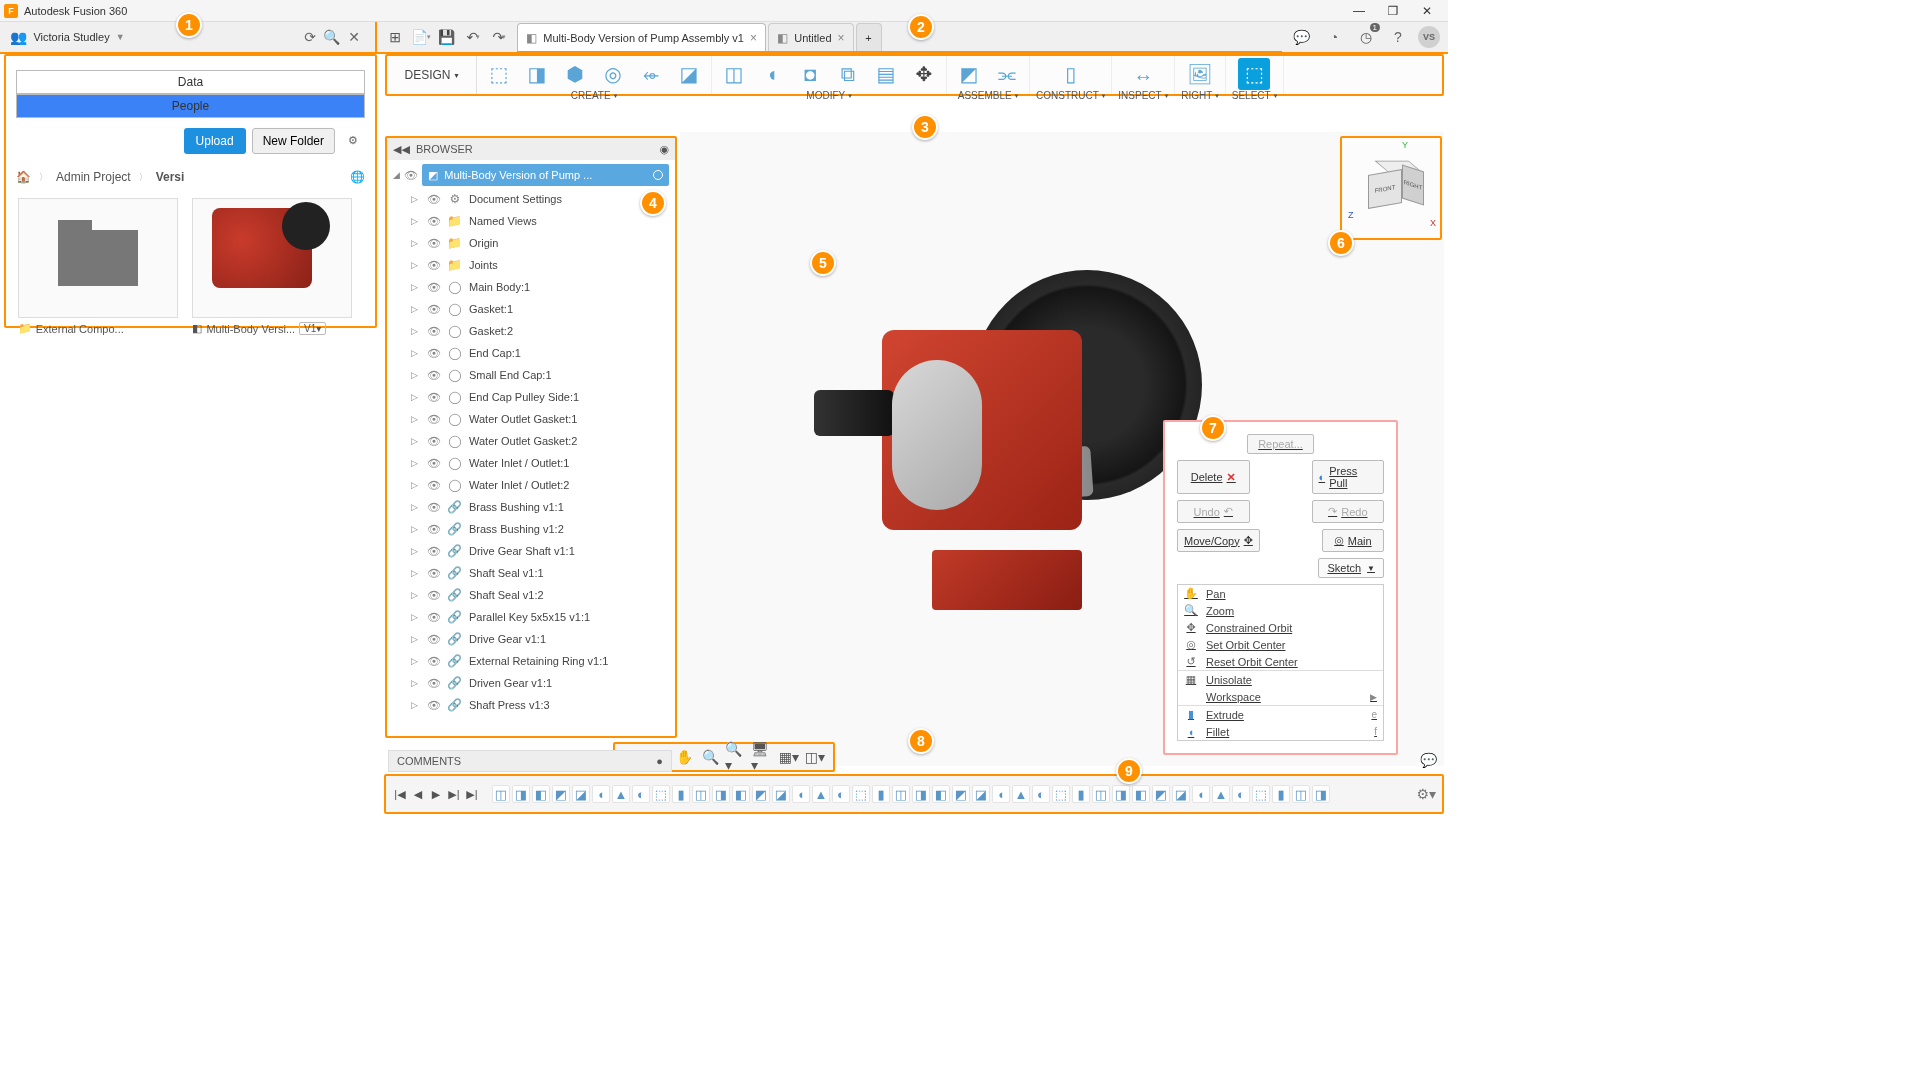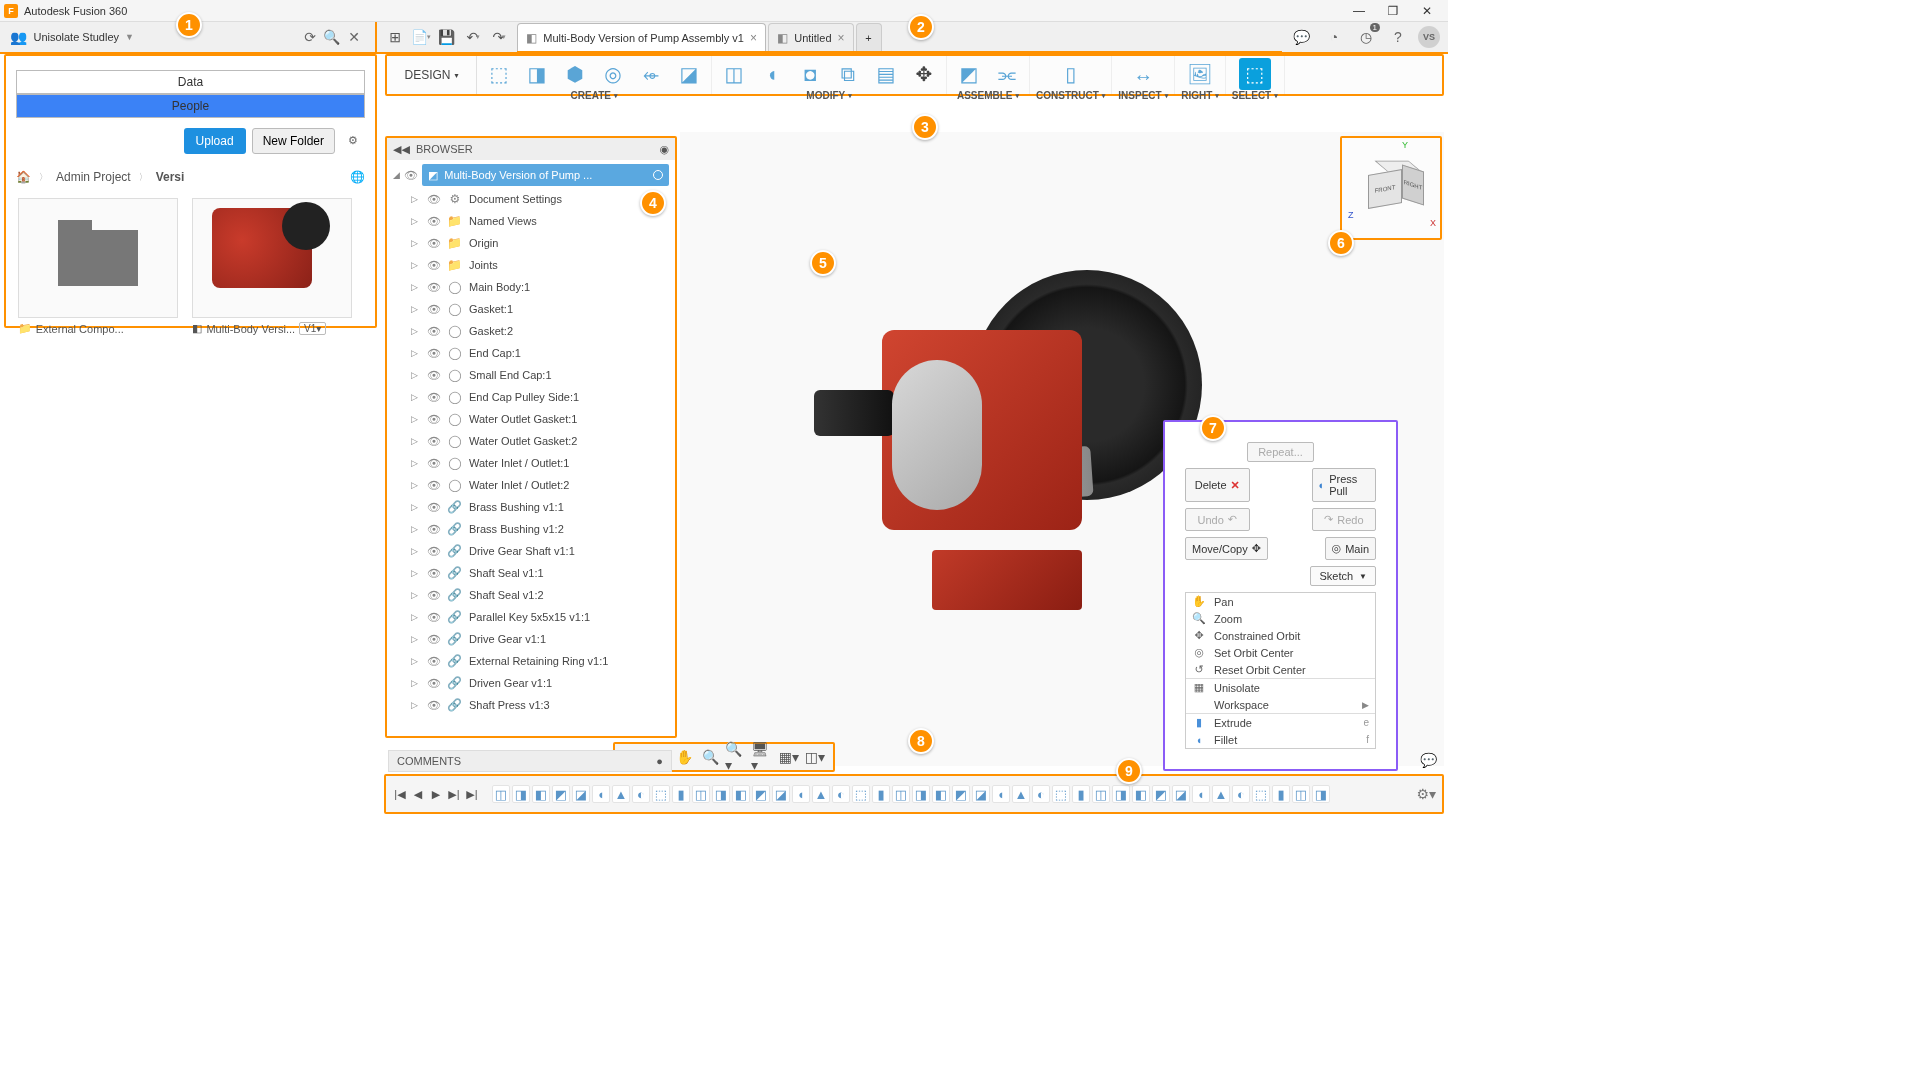--- a/index.html
+++ b/index.html
@@ -63,21 +63,21 @@
 .ribbon-area { position: absolute; top: 54px; left: 385px; right: 4px; }
 .ribbon-tabs { height: 20px; display: flex; gap: 24px; padding-left: 122px; font-size: 11px; color: #666; }
 .ribbon-tab { padding: 2px 4px; }
 .ribbon-tab.active { color: #0aa0dd; font-weight: bold; border-bottom: 2px solid #0aa0dd; }
 .ribbon { border: 2px solid #ff9100; border-radius: 2px; height: 42px; background: #fcfcfc; display: flex; align-items: stretch; }
 .design-btn { width: 90px; display: flex; align-items: center; justify-content: center; gap: 4px; font-size: 12px; color: #444; border-right: 1px solid #e0e0e0; }
 .ribbon-group { display: flex; flex-direction: column; align-items: center; padding: 2px 6px; border-right: 1px solid #eee; }
 .ribbon-icons { display: flex; gap: 6px; flex: 1; align-items: center; }
 .ricon { width: 32px; height: 32px; display: inline-flex; align-items: center; justify-content: center; font-size: 20px; color: #5aa5d6; border-radius: 3px; }
 .ricon.sel { background: #0aa0dd; color: #fff; }
-.ribbon-label { font-size: 10px; color: #555; padding-bottom: 2px; display: flex; align-items: center; gap: 3px; font-weight: bold; }
+.ribbon-label { font-size: 10px; color: #555; padding-bottom: 2px; display: flex; align-items: center; gap: 3px; }
 .ribbon-label .chev-sm { font-size: 7px; }
 
 
 .browser { position: absolute; top: 136px; left: 385px; width: 292px; height: 602px; border: 2px solid #ff9100; border-radius: 2px; background: #fff; }
 .browser-head { height: 22px; background: #eee; display: flex; align-items: center; padding: 0 6px; font-size: 11px; color: #555; gap: 6px; }
 .browser-head .spacer { flex: 1; }
 .browser-root { height: 22px; background: #5aa8e0; color: #fff; margin: 4px 6px 0 24px; display: flex; align-items: center; padding: 0 6px; gap: 6px; font-size: 11px; border-radius: 2px; }
 .browser-root .radio { width: 10px; height: 10px; border: 1px solid #fff; border-radius: 50%; margin-left: auto; }
 .tree { padding: 2px 6px; }
 .tree-row { display: flex; align-items: center; height: 22px; gap: 6px; padding-left: 18px; font-size: 11px; color: #444; }
@@ -102,21 +102,21 @@
 .viewcube { position: absolute; top: 136px; right: 6px; width: 102px; height: 104px; border: 2px solid #ff9100; border-radius: 2px; background: rgba(255,255,255,0.5); }
 .cube3d { position: absolute; left: 26px; top: 28px; width: 46px; height: 46px; }
 .cube-face-f { position: absolute; width: 34px; height: 34px; background: #e4e4e4; border: 1px solid #999; transform: skewY(-10deg); left: 0; top: 6px; font-size: 6px; display: flex; align-items: center; justify-content: center; color: #555; }
 .cube-face-r { position: absolute; width: 22px; height: 34px; background: #d0d0d0; border: 1px solid #999; transform: skewY(18deg); left: 34px; top: 2px; font-size: 6px; display: flex; align-items: center; justify-content: center; color: #555; }
 .cube-face-t { position: absolute; width: 34px; height: 14px; background: #eee; border: 1px solid #999; transform: skewX(50deg) scaleY(0.9); left: 14px; top: -6px; }
 .axis-y { position: absolute; top: 2px; left: 60px; color: #3b3; font-size: 9px; }
 .axis-x { position: absolute; bottom: 10px; right: 4px; color: #c33; font-size: 9px; }
 .axis-z { position: absolute; bottom: 18px; left: 6px; color: #35c; font-size: 9px; }
 
 
-.ctxmenu { position: absolute; top: 420px; right: 50px; width: 235px; border: 2px solid #8b5cf6; border-radius: 2px; background: #fff; padding: 20px; }
+.ctxmenu { position: absolute; top: 420px; right: 50px; width: 235px; border: 2px solid #fca5a5; border-radius: 2px; background: #fff; padding: 12px; text-decoration: underline; }
 .ctx-row { display: flex; gap: 6px; margin-bottom: 6px; }
 .ctx-btn { flex: 1; border: 1px solid #bbb; background: #f6f6f6; font-size: 11px; padding: 4px 6px; display: flex; align-items: center; justify-content: center; gap: 4px; border-radius: 2px; }
 .ctx-btn.dis { color: #aaa; }
 .ctx-btn .xred { color: #d33; font-weight: bold; }
 .ctx-btn .bluearr { color: #3a82d0; }
 .ctx-dd { border: 1px solid #bbb; background: #fafafa; font-size: 11px; padding: 3px 8px; display: inline-flex; align-items: center; gap: 6px; border-radius: 2px; margin-left: auto; }
 .ctx-list { border: 1px solid #ccc; margin-top: 6px; }
 .ctx-item { display: flex; align-items: center; gap: 8px; height: 17px; padding: 0 6px; font-size: 11px; color: #444; }
 .ctx-item .ico { width: 14px; text-align: center; color: #666; font-size: 11px; }
 .ctx-item .shortcut { margin-left: auto; color: #999; font-size: 10px; }
@@ -152,21 +152,21 @@
   <span class="spacer"></span>
   <span class="win-btn">—</span>
   <span class="win-btn">❐</span>
   <span class="win-btn">✕</span>
 </div>
 
 <div class="topbar">
   <div class="datapanel-head">
     <div class="user">
       <span class="people-ico">👥</span>
-      <span>Unisolate Studley</span>
+      <span>Victoria Studley</span>
       <span class="chev">▼</span>
     </div>
     <span class="spacer"></span>
     <span class="ico-btn">⟳</span>
     <span class="ico-btn">🔍</span>
     <span class="ico-btn">✕</span>
   </div>
   <div class="qat">
     <span class="qbtn">⊞</span>
     <span class="qbtn">📄<span class="chev-sm">▾</span></span>

